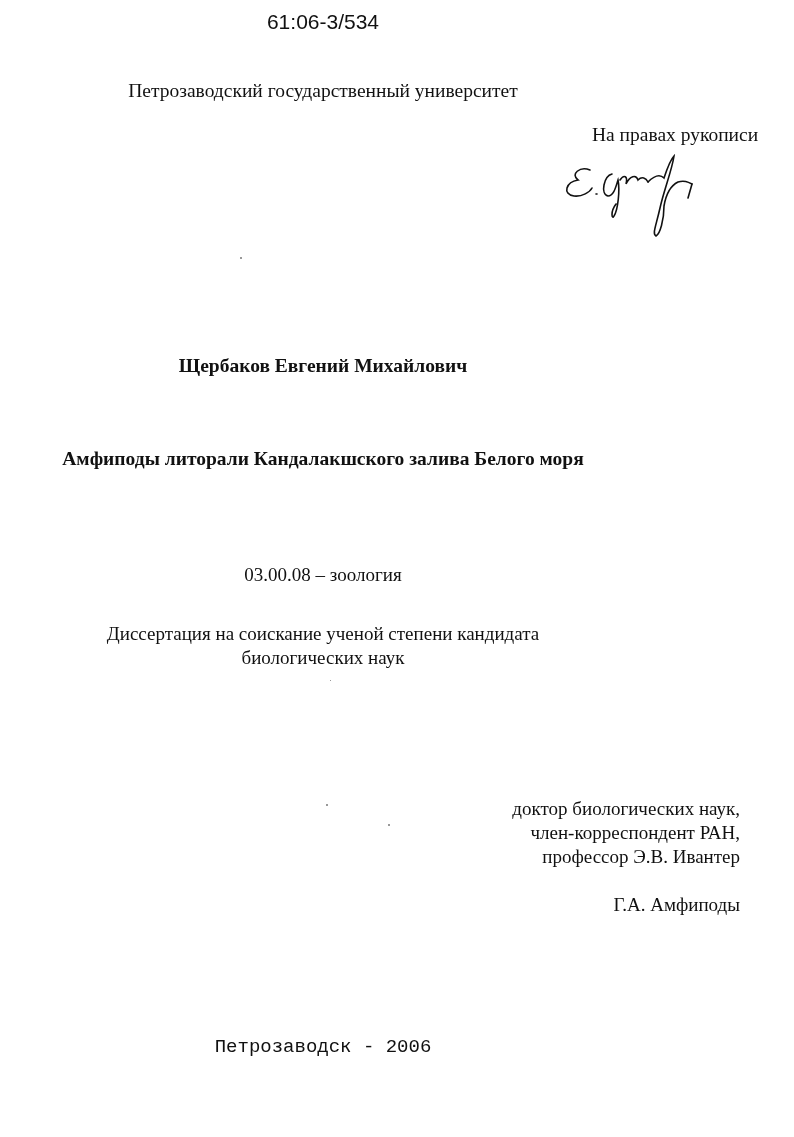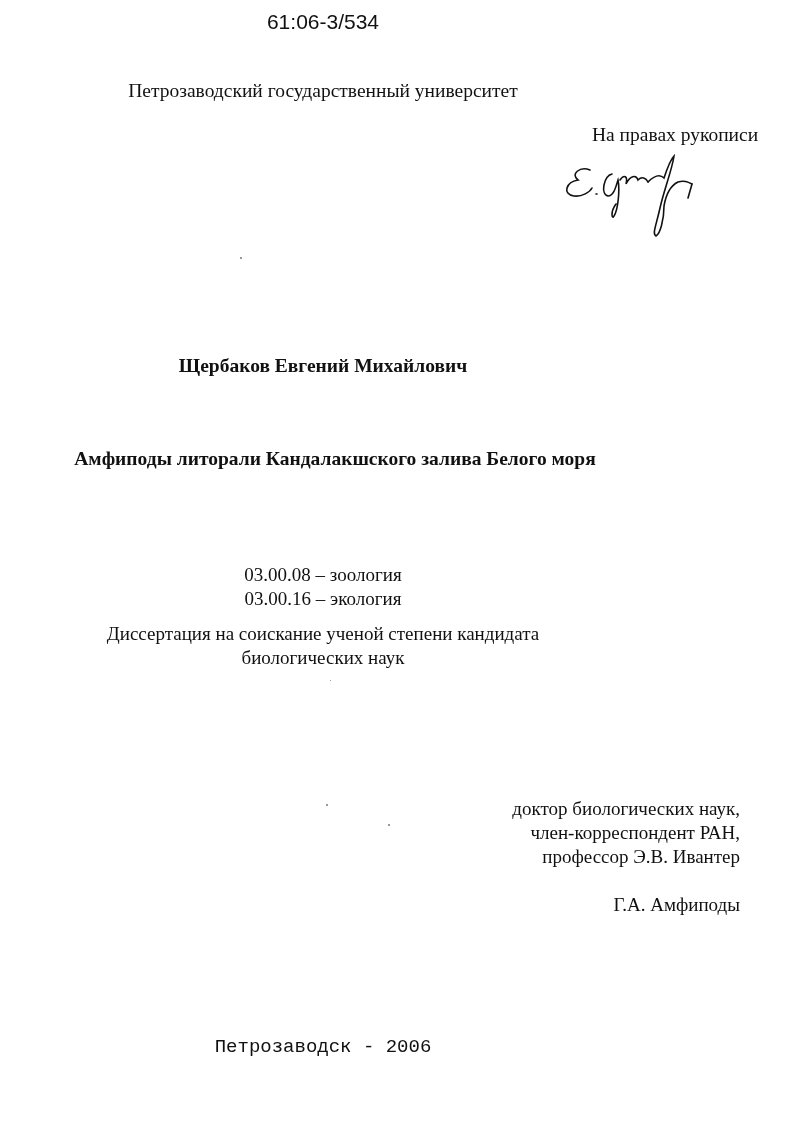--- a/index.html
+++ b/index.html
@@ -10,21 +10,21 @@
     .abs { position: absolute; white-space: nowrap; }
     .center { left: 0; width: 646px; text-align: center; }
     .stamp {
       top: 10px; font-family: "Liberation Sans", sans-serif;
       font-size: 21px; color: #111;
     }
     .univ { top: 80px; font-size: 19.5px; }
     .rights { left: 576px; top: 124px; font-size: 19.5px; margin-left: 16px; }
     .signature { left: 560px; top: 150px; width: 160px; height: 90px; }
     .author { top: 355px; font-size: 19.5px; font-weight: bold; }
-    .title { top: 448px; font-size: 19.5px; font-weight: bold; padding-left: 12px; }
+    .title { top: 448px; font-size: 19.5px; font-weight: bold; }
     .spec { top: 515px; font-size: 19px; line-height: 24px; margin-top: 48px; }
     .diss { top: 622px; font-size: 19px; line-height: 24px; }
     .advisors {
       right: 54px; top: 797px; font-size: 19px; line-height: 24px; text-align: right;
     }
     .advisors .gap { height: 24px; }
     .city { top: 1036px; font-size: 19px; font-family: Liberation Mono, monospace; }
     .speck { position: absolute; width: 2px; height: 2px; background: #999; }
   </style>
 </head>
@@ -46,21 +46,20 @@
     <path d="M88 32 C94 26 100 24 104 28 C106 22 110 10 114 6 C112 20 104 40 100 58 C96 76 92 84 96 86 C100 84 104 70 104 56 C106 44 110 36 118 32 C124 30 128 32 132 34"></path>
     <path d="M132 34 L128 48"></path>
   </svg>
 
   <div class="abs center author">Щербаков Евгений Михайлович</div>
 
   <div class="abs center title">Амфиподы литорали Кандалакшского залива Белого моря</div>
 
   <div class="abs center spec">
     <div>03.00.08 – зоология</div>
-    <div>03.00.16 – экология</div>
   </div>
 
   <div class="abs center diss">
     <div>Диссертация на соискание ученой степени кандидата</div>
     <div>биологических наук</div>
   </div>
 
   <div class="abs advisors">
     <div>доктор биологических наук,</div>
     <div>член-корреспондент РАН,</div>

